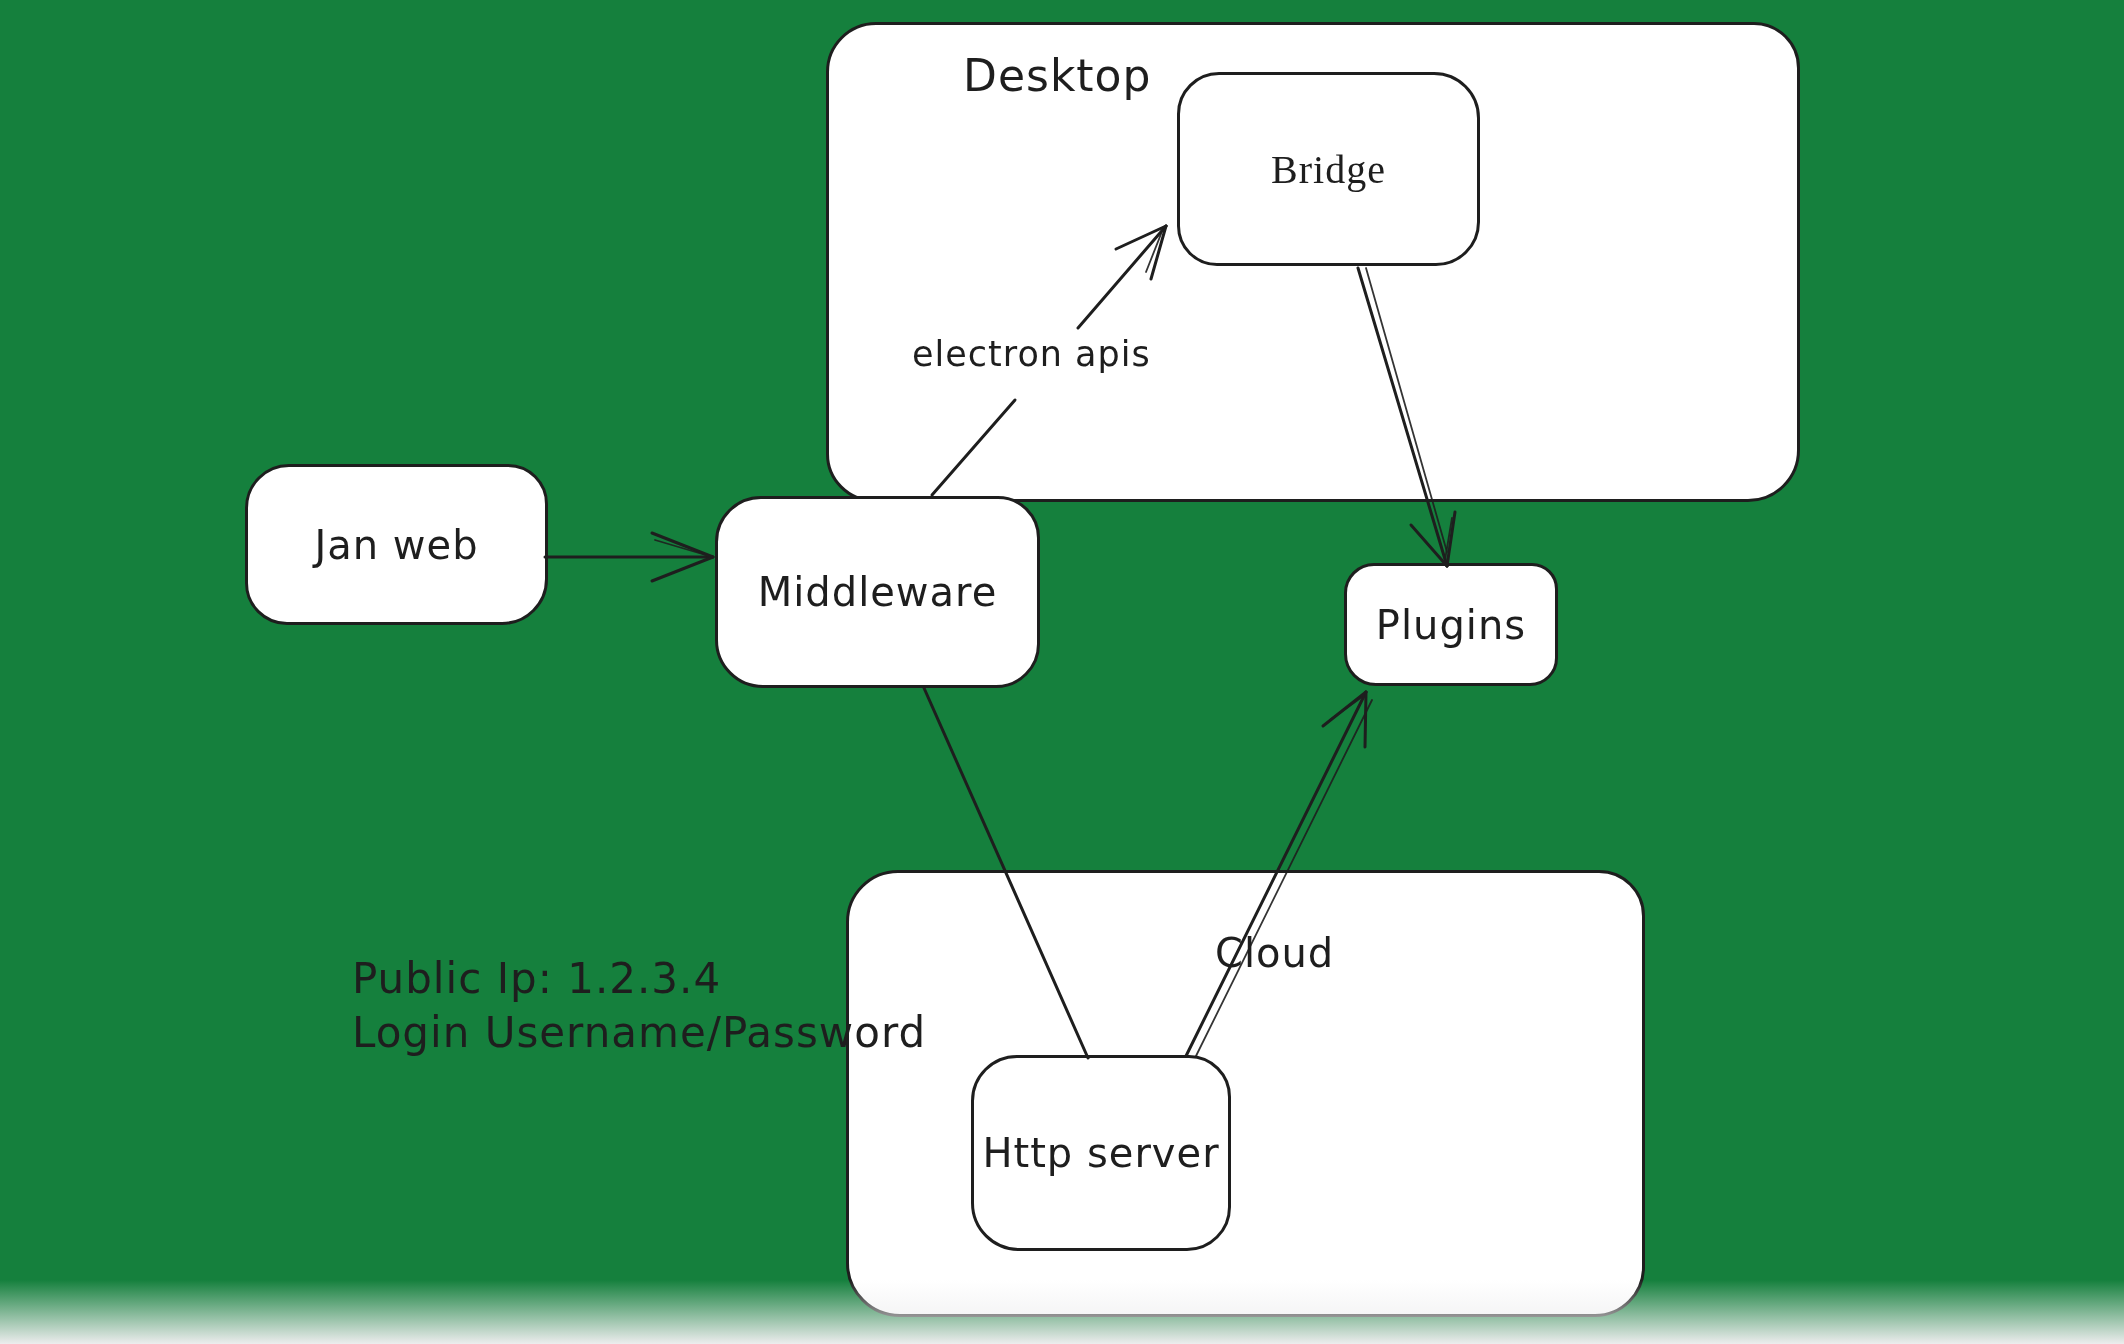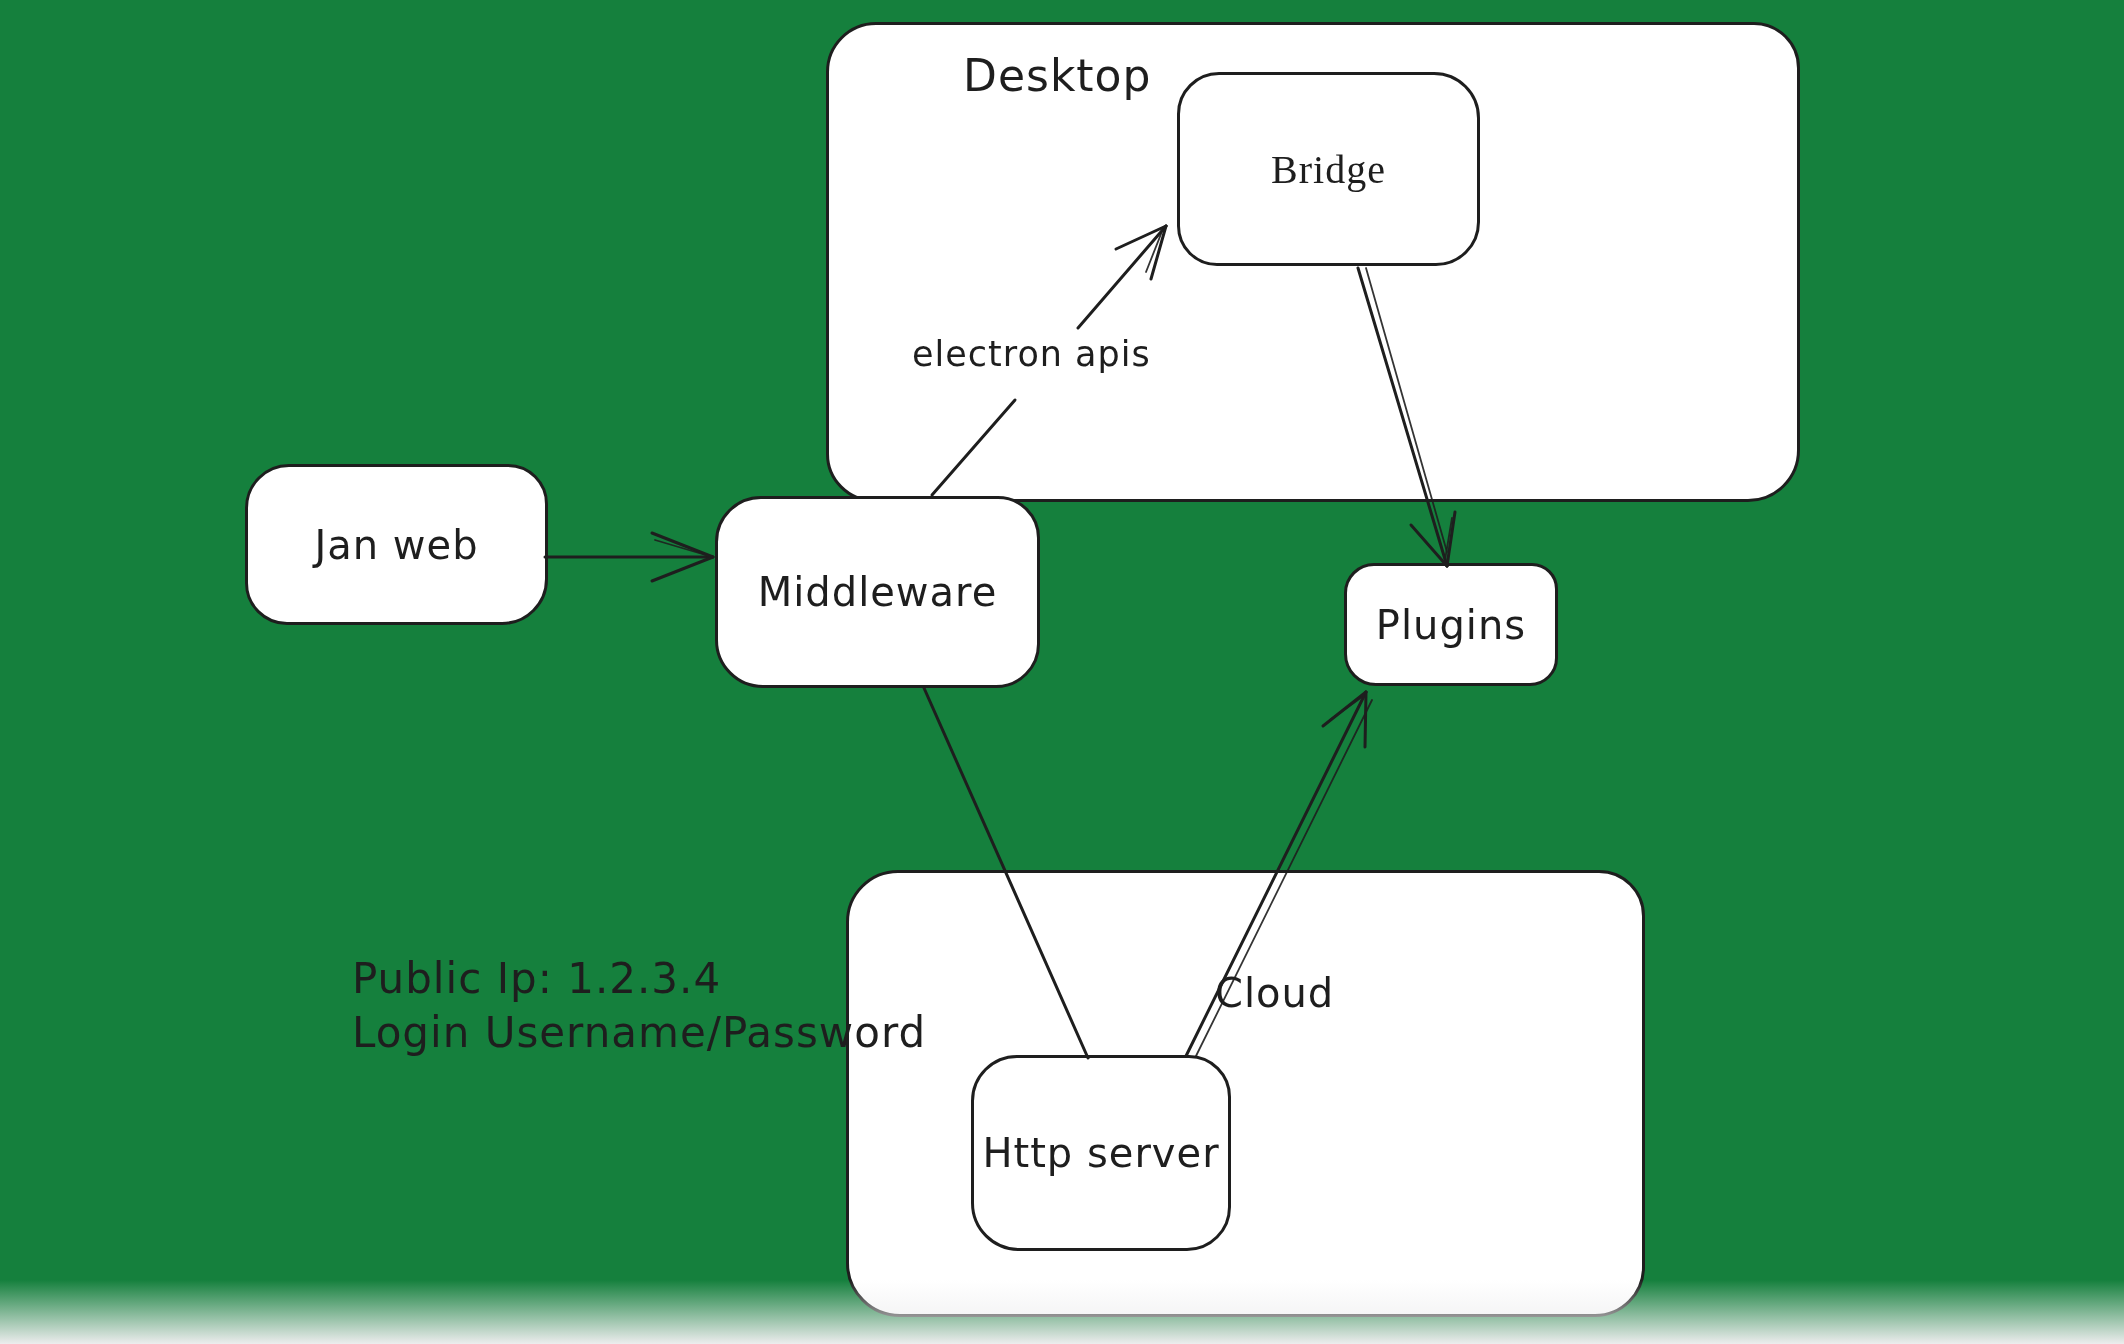--- a/index.html
+++ b/index.html
@@ -74,21 +74,21 @@
 </style>
 </head>
 <body>
 
 <div id="canvas">
 
   <div class="shape container-box" style="left:826px; top:22px; width:974px; height:480px; border-radius:50px 46px 52px 48px;"></div>
   <div class="floating-label" style="left:963px; top:50px; font-size:44px;">Desktop</div>
 
   <div class="shape container-box" style="left:846px; top:870px; width:799px; height:447px; border-radius:52px 46px 50px 54px;"></div>
-  <div class="floating-label" style="left:1215px; top:930px; font-size:40px;margin-top:40px;">Cloud</div>
+  <div class="floating-label" style="left:1215px; top:930px; font-size:40px;">Cloud</div>
 
   <div class="shape node-box" style="left:245px; top:464px; width:303px; height:161px; border-radius:44px 40px 46px 42px;">
     <span class="node-label">Jan web</span>
   </div>
 
   <div class="shape node-box" style="left:715px; top:496px; width:325px; height:192px; border-radius:46px 42px 44px 48px;">
     <span class="node-label">Middleware</span>
   </div>
 
   <div class="shape node-box" style="left:1177px; top:72px; width:303px; height:194px; border-radius:42px 46px 44px 40px;font-family:Liberation Serif, serif;">

